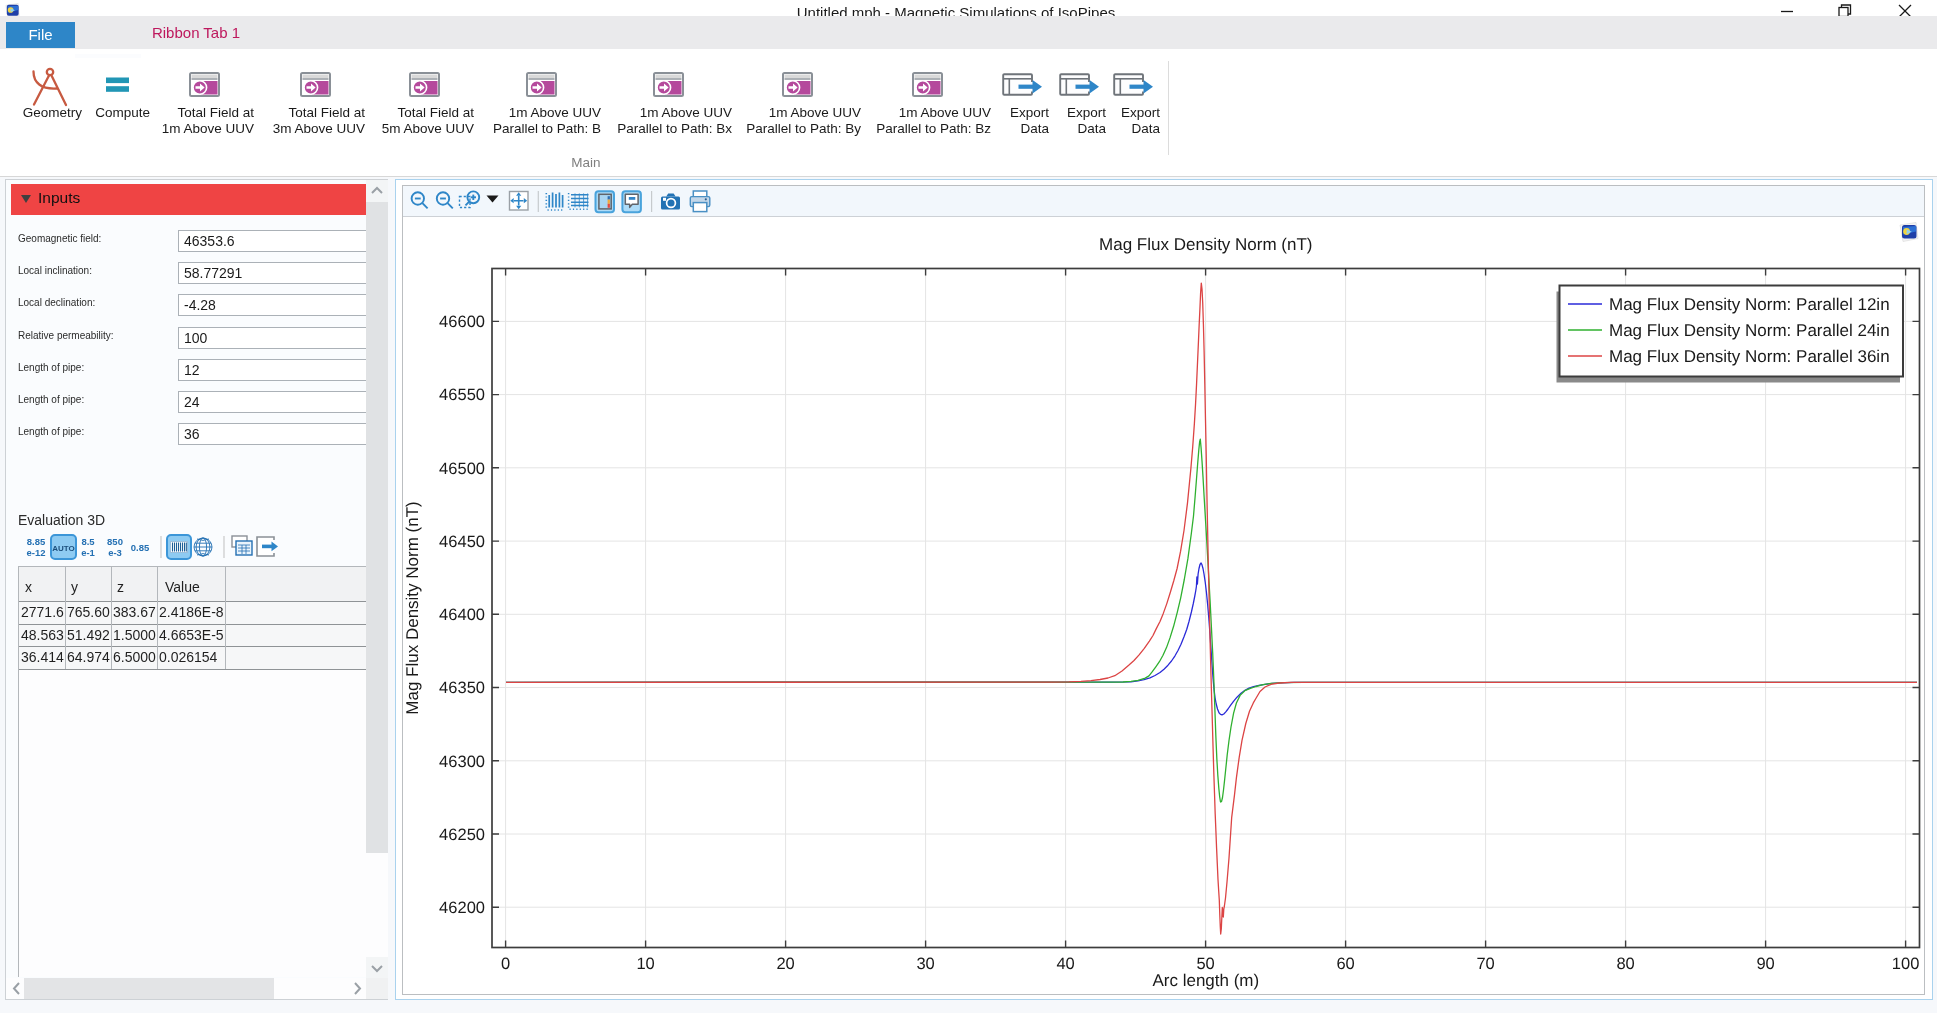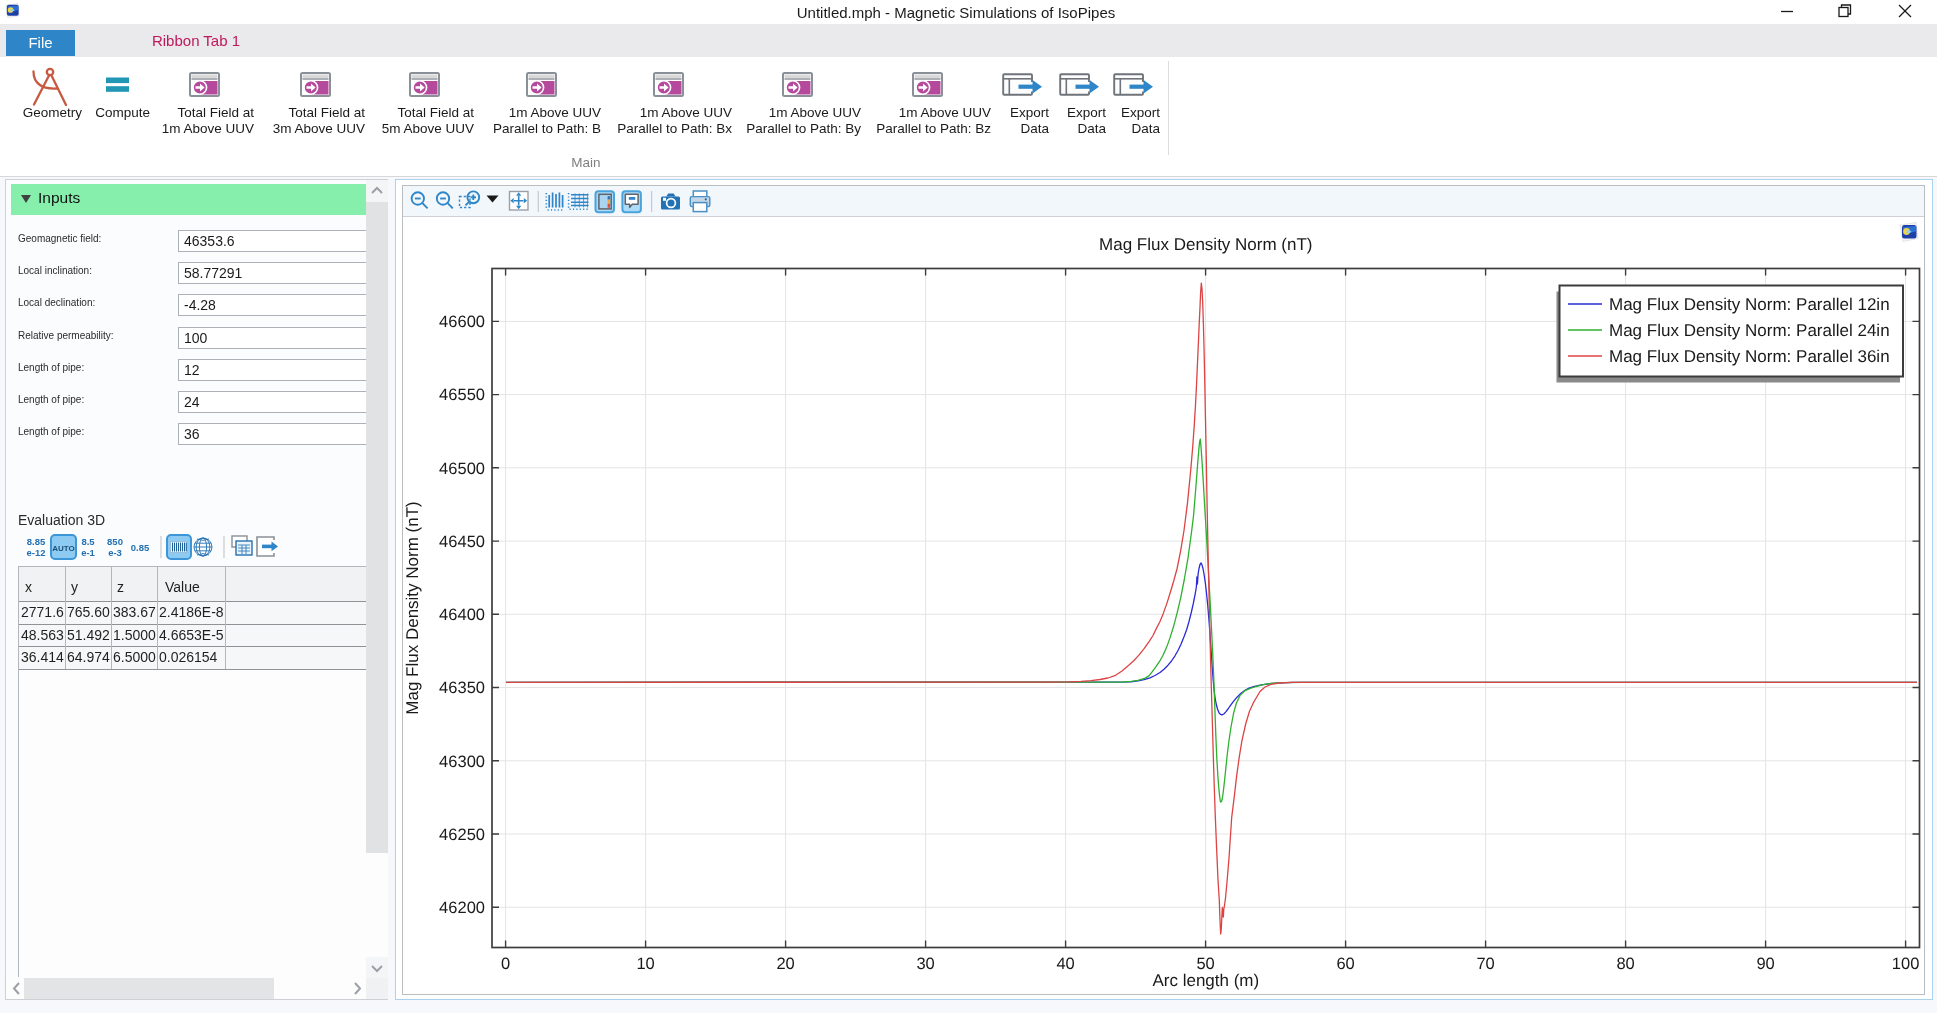--- a/index.html
+++ b/index.html
@@ -2,40 +2,40 @@
 <html><head>
 <meta charset="utf-8">
 <style>
 * { margin:0; padding:0; box-sizing:border-box; }
 html,body { width:1937px; height:1013px; overflow:hidden; background:#ffffff;
   font-family:"Liberation Sans", sans-serif; }
 .abs { position:absolute; }
 #titlebar { position:absolute; left:0; top:0; width:1937px; height:25px; background:#ffffff;padding-left:17px; }
 #title-text { position:absolute; left:0; top:4px; width:1912px; text-align:center;
   font-size:15px; color:#1a1a1a; }
-#tabrow { position:absolute; left:0; top:24px; width:1937px; height:33px; background:#eaeaec; }
+#tabrow { position:absolute; left:0; top:16px; width:1937px; height:33px; background:#eaeaec; }
 #tab-file { position:absolute; left:6px; top:6px; width:69px; height:26px; background:#2e86c8;
   color:#ffffff; font-size:15px; text-align:center; line-height:26px; }
 #tab-home { position:absolute; left:75px; top:1px; width:66px; height:32px; background:#fbfcfe;
   color:#2e86c8; font-size:15px; text-align:center; line-height:31px;margin-top:37px; }
 #tab-r1 { position:absolute; left:141px; top:1px; width:110px; height:32px;
   color:#be185d; font-size:15px; text-align:center; line-height:31px; }
 #ribbon { position:absolute; left:0; top:58px; width:1937px; height:119px; background:#ffffff;
   border-bottom:1px solid #d7d7d7; }
 .rbtn { position:absolute; top:0; height:100%; text-align:center; }
 .rlabel { position:absolute; top:48px; width:100%; text-align:right; font-size:13.5px;
   color:#1a1a1a; line-height:16px; }
 #main-label { position:absolute; left:400px; top:97px; width:372px; text-align:center;
   font-size:13.5px; color:#7f7f7f; }
 #ribbon-sep { position:absolute; left:1168px; top:3px; width:1px; height:94px; background:#dcdcdc; }
 #workarea { position:absolute; left:0; top:177px; width:1937px; height:836px; background:#f6f8fb; }
 
 #lpanel { position:absolute; left:5px; top:2px; width:383px; height:821px;
   background:#fafcfe; border:1px solid #cdd1d5; }
-.sechead { position:absolute; left:5px; width:355px; height:31px; background:#86efac; }
+.sechead { position:absolute; left:5px; width:355px; height:31px; background:#ef4444; }
 .sechead .tri { position:absolute; left:10px; top:11px; width:0; height:0;
   border-left:5px solid transparent; border-right:5px solid transparent; border-top:8px solid #404040; }
 .sechead .st { position:absolute; left:27px; top:5px; font-size:15.5px; color:#111; }
 .flabel { position:absolute; left:12px; font-size:10px; color:#2b2b2b; }
 .finput { position:absolute; left:172px; width:189px; height:22px; background:#ffffff;
   border:1px solid #abb1b7; font-size:14px; color:#1a1a1a; padding-left:5px; line-height:20px; }
 
 #vsb { position:absolute; left:360px; top:0; width:22px; height:819px; background:#fdfdfe; }
 #vsb-top { position:absolute; left:0; top:0; width:22px; height:22px; background:#f3f5f6; }
 #vsb-thumb { position:absolute; left:0; top:22px; width:22px; height:651px; background:#e0e2e4; }

